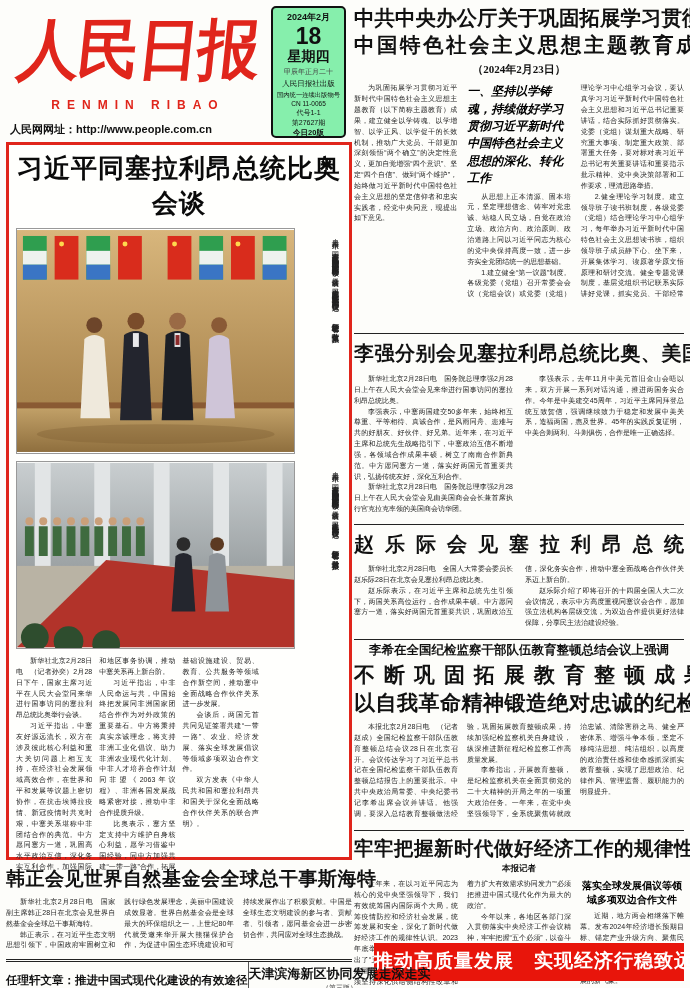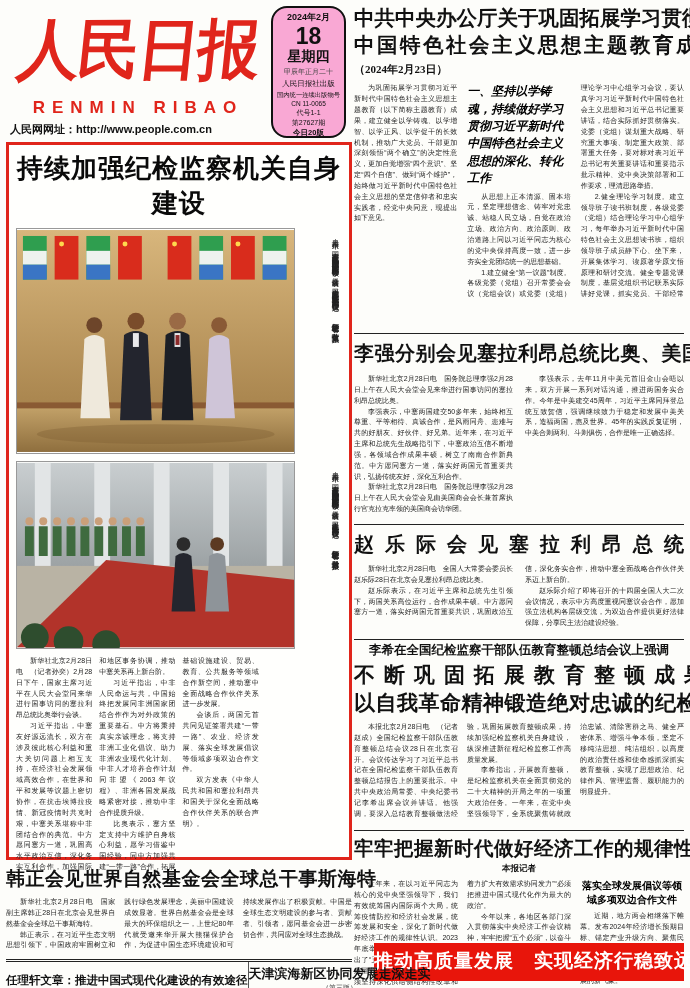--- a/index.html
+++ b/index.html
@@ -3,45 +3,45 @@
 <meta charset="utf-8">
 <style>
   html,body{margin:0;padding:0;}
   body{background:#888;font-family:"Liberation Sans",sans-serif;}
   #page{position:relative;width:690px;height:988px;background:#fdfdfa;margin:0 auto;overflow:hidden;color:#111;}
   
   #masthead-title{position:absolute;left:10px;top:2px;width:256px;height:96px;
     font-size:62px;font-weight:900;color:#e0251b;text-align:center;line-height:96px;
     letter-spacing:-2px;transform:skewX(-6deg) scaleY(1.06);font-family:"DejaVu Sans",sans-serif;}
   #masthead-latin{position:absolute;left:10px;top:98px;width:256px;text-align:center;
-    font-size:17px;font-weight:900;color:#e0251b;letter-spacing:7px;}
+    font-size:12px;font-weight:900;color:#e0251b;letter-spacing:7px;}
   #masthead-url{position:absolute;left:10px;top:122px;width:256px;text-align:left;
     font-size:11px;font-weight:bold;color:#111;}
   #infobox{position:absolute;left:271px;top:6px;width:71px;height:125px;border:2px solid #111;
-    border-radius:16px;text-align:center;padding-top:3px;background:#f9a8d4;}
+    border-radius:5px;text-align:center;padding-top:3px;background:#86efac;}
   #infobox .l1{font-size:9px;font-weight:bold;}
   #infobox .day{font-size:23px;font-weight:900;line-height:1.05;}
   #infobox .l2{font-size:14px;font-weight:bold;}
   #infobox .l3{font-size:7px;color:#444;margin-top:1px;}
   #infobox .l4{font-size:7.5px;margin-top:2px;}
   #infobox .l5{font-size:6.3px;margin-top:2px;}
   #infobox .l6{font-size:6.5px;}
   #infobox .l7{font-size:7px;margin-top:1px;}
   #infobox .l8{font-size:7px;}
   #infobox .l9{font-size:7.5px;font-weight:bold;}
   
   .btxt{font-size:7px;line-height:1.55;text-align:justify;color:#222;column-fill:auto;overflow:hidden;}
   .btxt p{margin:0;text-indent:2em;}
   .sec{font-size:12px;font-weight:bold;line-height:1.45;margin:4px 0;text-align:left;break-inside:avoid;color:#000;font-style:italic;}
   .sub{font-size:10px;font-weight:bold;line-height:1.4;margin:4px 0;text-align:center;break-inside:avoid;color:#000;}
   
   #top-article{position:absolute;left:354px;top:5px;width:330px;height:328px;border-bottom:1px solid #222;}
   #top-article .h1a{font-size:20.5px;font-weight:900;text-align:center;line-height:1.3;letter-spacing:0px;white-space:nowrap;}
   #top-article .h1b{font-size:20.5px;font-weight:900;text-align:center;line-height:1.3;letter-spacing:2.5px;white-space:nowrap;}
-  #top-article .dateline{font-family:"Liberation Serif",serif;font-size:11px;font-weight:bold;margin:4px 0 6px;}
+  #top-article .dateline{font-family:"Liberation Serif",serif;font-size:11px;font-weight:bold;text-align:center;margin:4px 0 6px;}
   #top-article .btxt{height:218px;column-count:3;column-gap:10px;}
   
   #main-box{position:absolute;left:6px;top:142px;width:340px;height:712px;border:3px solid #e0251b;background:#fffffd;}
   #main-headline{margin-top:6px;text-align:center;font-size:26px;font-weight:900;letter-spacing:1px;color:#0a0a0a;}
   .photo-row{display:flex;margin:7px 6px 0 7px;}
   .photo-frame{border:1px solid #999;}
   .vcap{writing-mode:vertical-rl;font-size:7.3px;line-height:1.75;width:46px;color:#222;
     padding:6px 2px 2px 0;letter-spacing:0.5px;height:inherit;}
   .vcap .credit{font-weight:bold;margin-top:8px;}
   #main-body{margin:7px 7px 0;height:224px;column-count:4;column-gap:7px;}
@@ -109,21 +109,21 @@
       <p>为巩固拓展学习贯彻习近平新时代中国特色社会主义思想主题教育（以下简称主题教育）成果，建立健全以学铸魂、以学增智、以学正风、以学促干的长效机制，推动广大党员、干部更加深刻领悟“两个确立”的决定性意义，更加自觉增强“四个意识”、坚定“四个自信”、做到“两个维护”，始终做习近平新时代中国特色社会主义思想的坚定信仰者和忠实实践者，经党中央同意，现提出如下意见。</p>
       <div class="sec">一、坚持以学铸魂，持续做好学习贯彻习近平新时代中国特色社会主义思想的深化、转化工作</div>
       <p>从思想上正本清源、固本培元，坚定理想信念、铸牢对党忠诚、站稳人民立场，自觉在政治立场、政治方向、政治原则、政治道路上同以习近平同志为核心的党中央保持高度一致，进一步夯实全党团结统一的思想基础。</p>
       <p>1.建立健全“第一议题”制度。各级党委（党组）召开常委会会议（党组会议）或党委（党组）理论学习中心组学习会议，要认真学习习近平新时代中国特色社会主义思想和习近平总书记重要讲话，结合实际抓好贯彻落实。党委（党组）谋划重大战略、研究重大事项、制定重大政策、部署重大任务，要对标对表习近平总书记有关重要讲话和重要指示批示精神、党中央决策部署和工作要求，理清思路举措。</p>
       <p>2.健全理论学习制度。建立领导班子读书班制度，各级党委（党组）结合理论学习中心组学习，每年举办习近平新时代中国特色社会主义思想读书班，组织领导班子成员静下心、坐下来，开展集体学习、读原著学原文悟原理和研讨交流。健全专题党课制度，基层党组织书记联系实际讲好党课，抓实党员、干部经常性学习教育，用好“学习强国”、共产党员网等平台，采取课堂讲授、政策解读、案例教学、现场体验等方式，推动党的创新理论学习走深走实走心。</p>
 
     </div>
   </div>
 
   <div id="main-box">
-    <div id="main-headline">持续加强纪检监察机关自身建设</div>
+    <div id="main-headline">习近平同塞拉利昂总统比奥会谈</div>
 
     <div class="photo-row">
       <svg class="photo-frame" width="280" height="224" viewBox="0 0 280 224">
         <defs>
           <linearGradient id="hallbg" x1="0" y1="0" x2="0" y2="1">
             <stop offset="0" stop-color="#d8b67c"></stop>
               <stop offset="1" stop-color="#a9854e"></stop>
           </linearGradient>
           <linearGradient id="floor1" x1="0" y1="0" x2="0" y2="1">
             <stop offset="0" stop-color="#c3a269"></stop>

